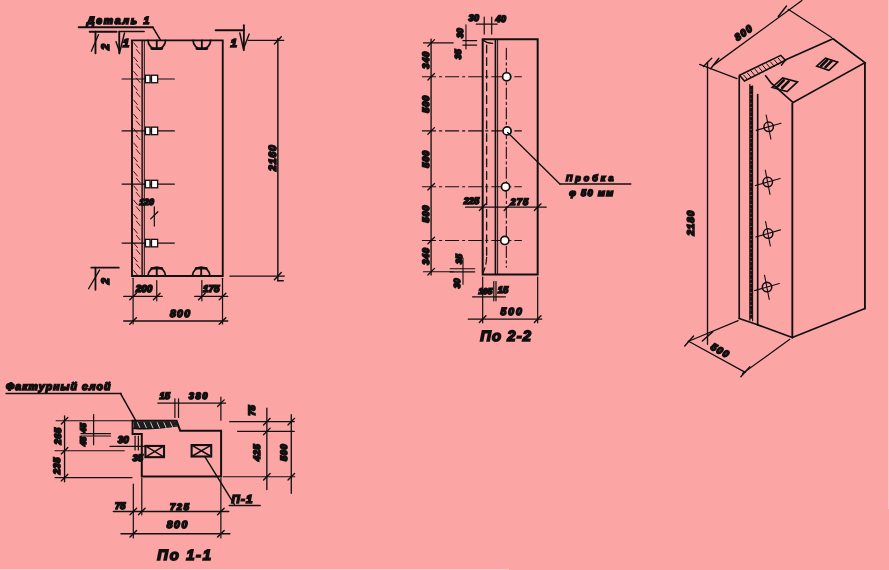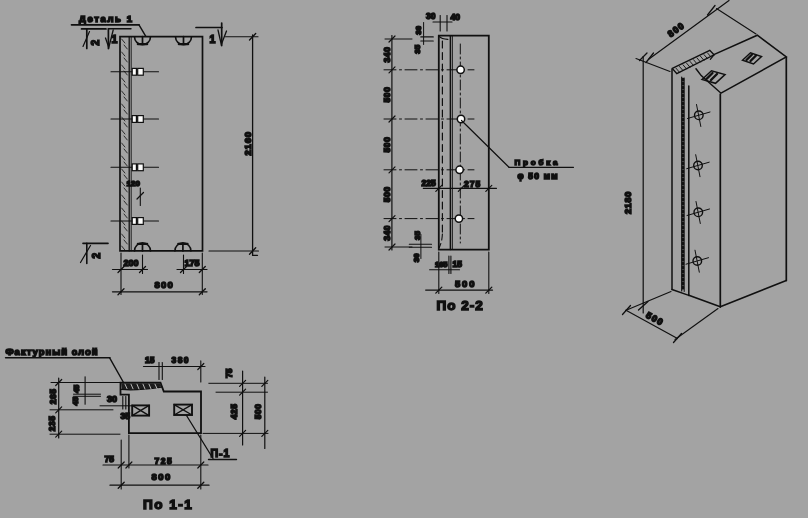--- a/index.html
+++ b/index.html
@@ -1,16 +1,16 @@
 <!DOCTYPE html>
 <html><head>
 <meta charset="utf-8">
 <style>
 html,body{margin:0;padding:0;background:#fff;}
-#sheet{width:808px;height:518px;position:relative;background:#a3a3a3;overflow:hidden;}
+#sheet{width:808px;height:518px;position:relative;background:#fca5a5;overflow:hidden;font-style:italic;}
 svg text{font-family:"Liberation Sans",sans-serif;font-weight:bold;fill:#141414;}
 </style>
 </head>
 <body>
 
 <div id="sheet">
 <svg width="808" height="518" viewBox="0 0 808 518" fill="none" stroke="#101010" stroke-width="1.5" stroke-linecap="round">
 
 <g id="frontview">
 

